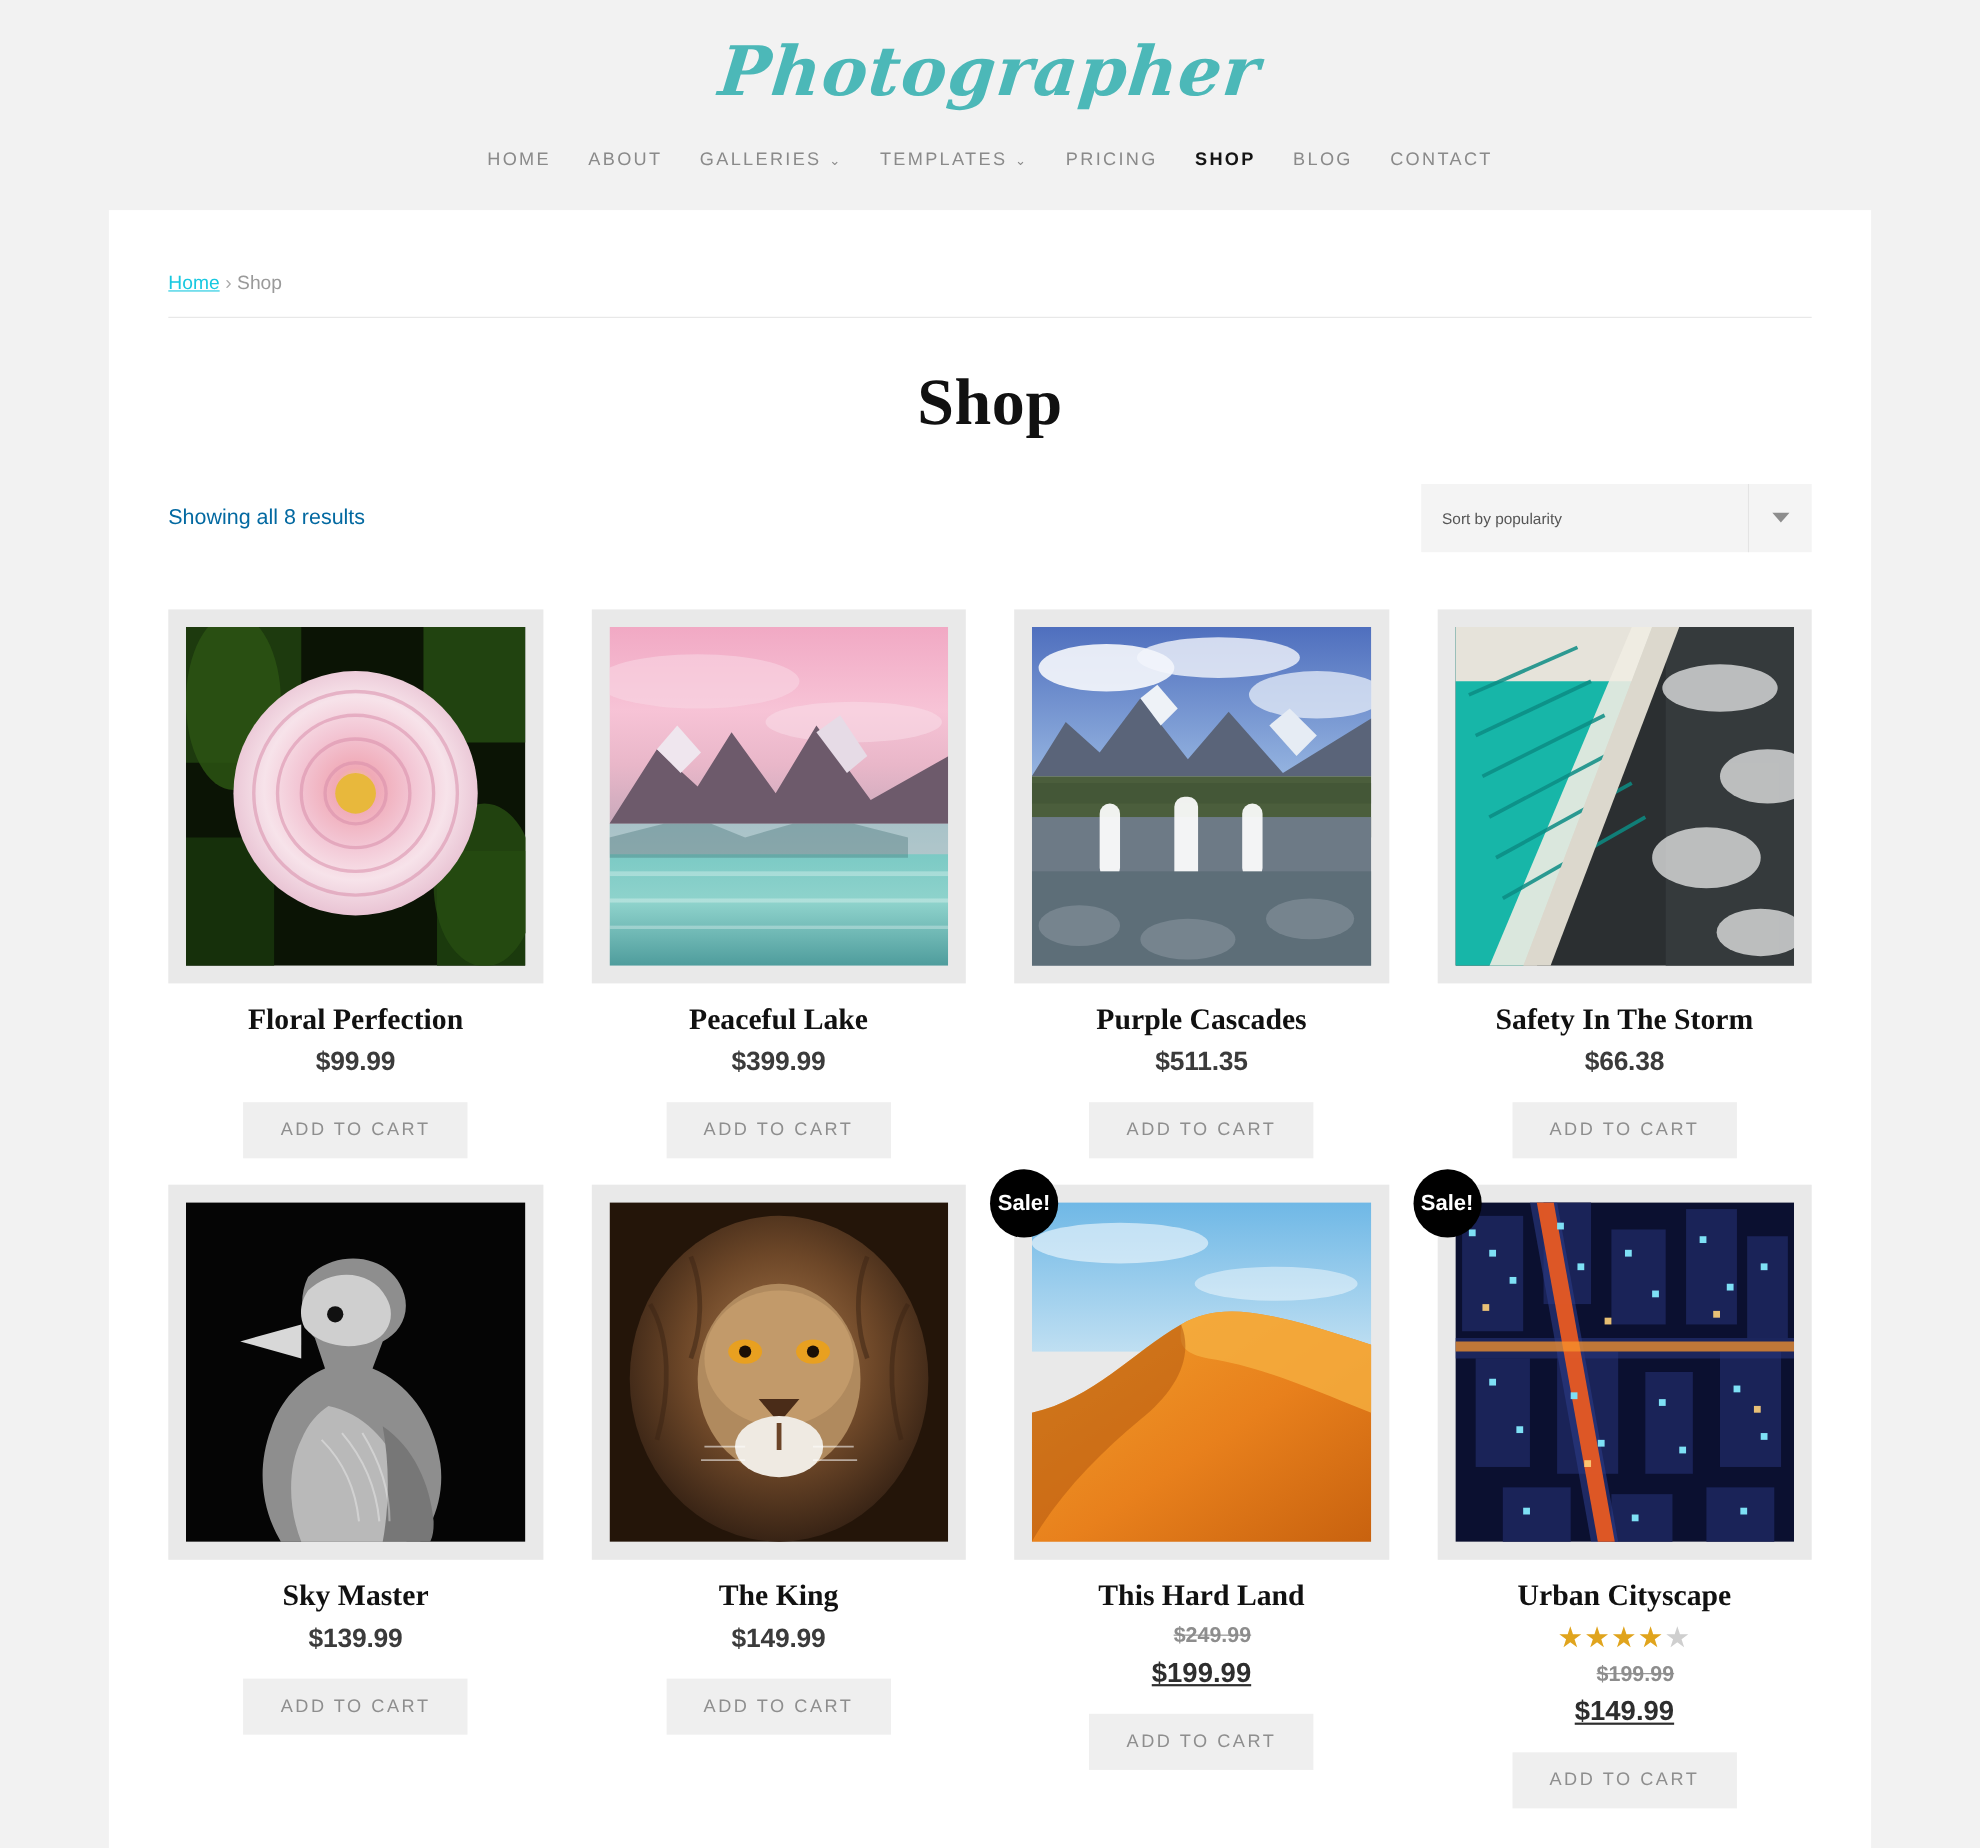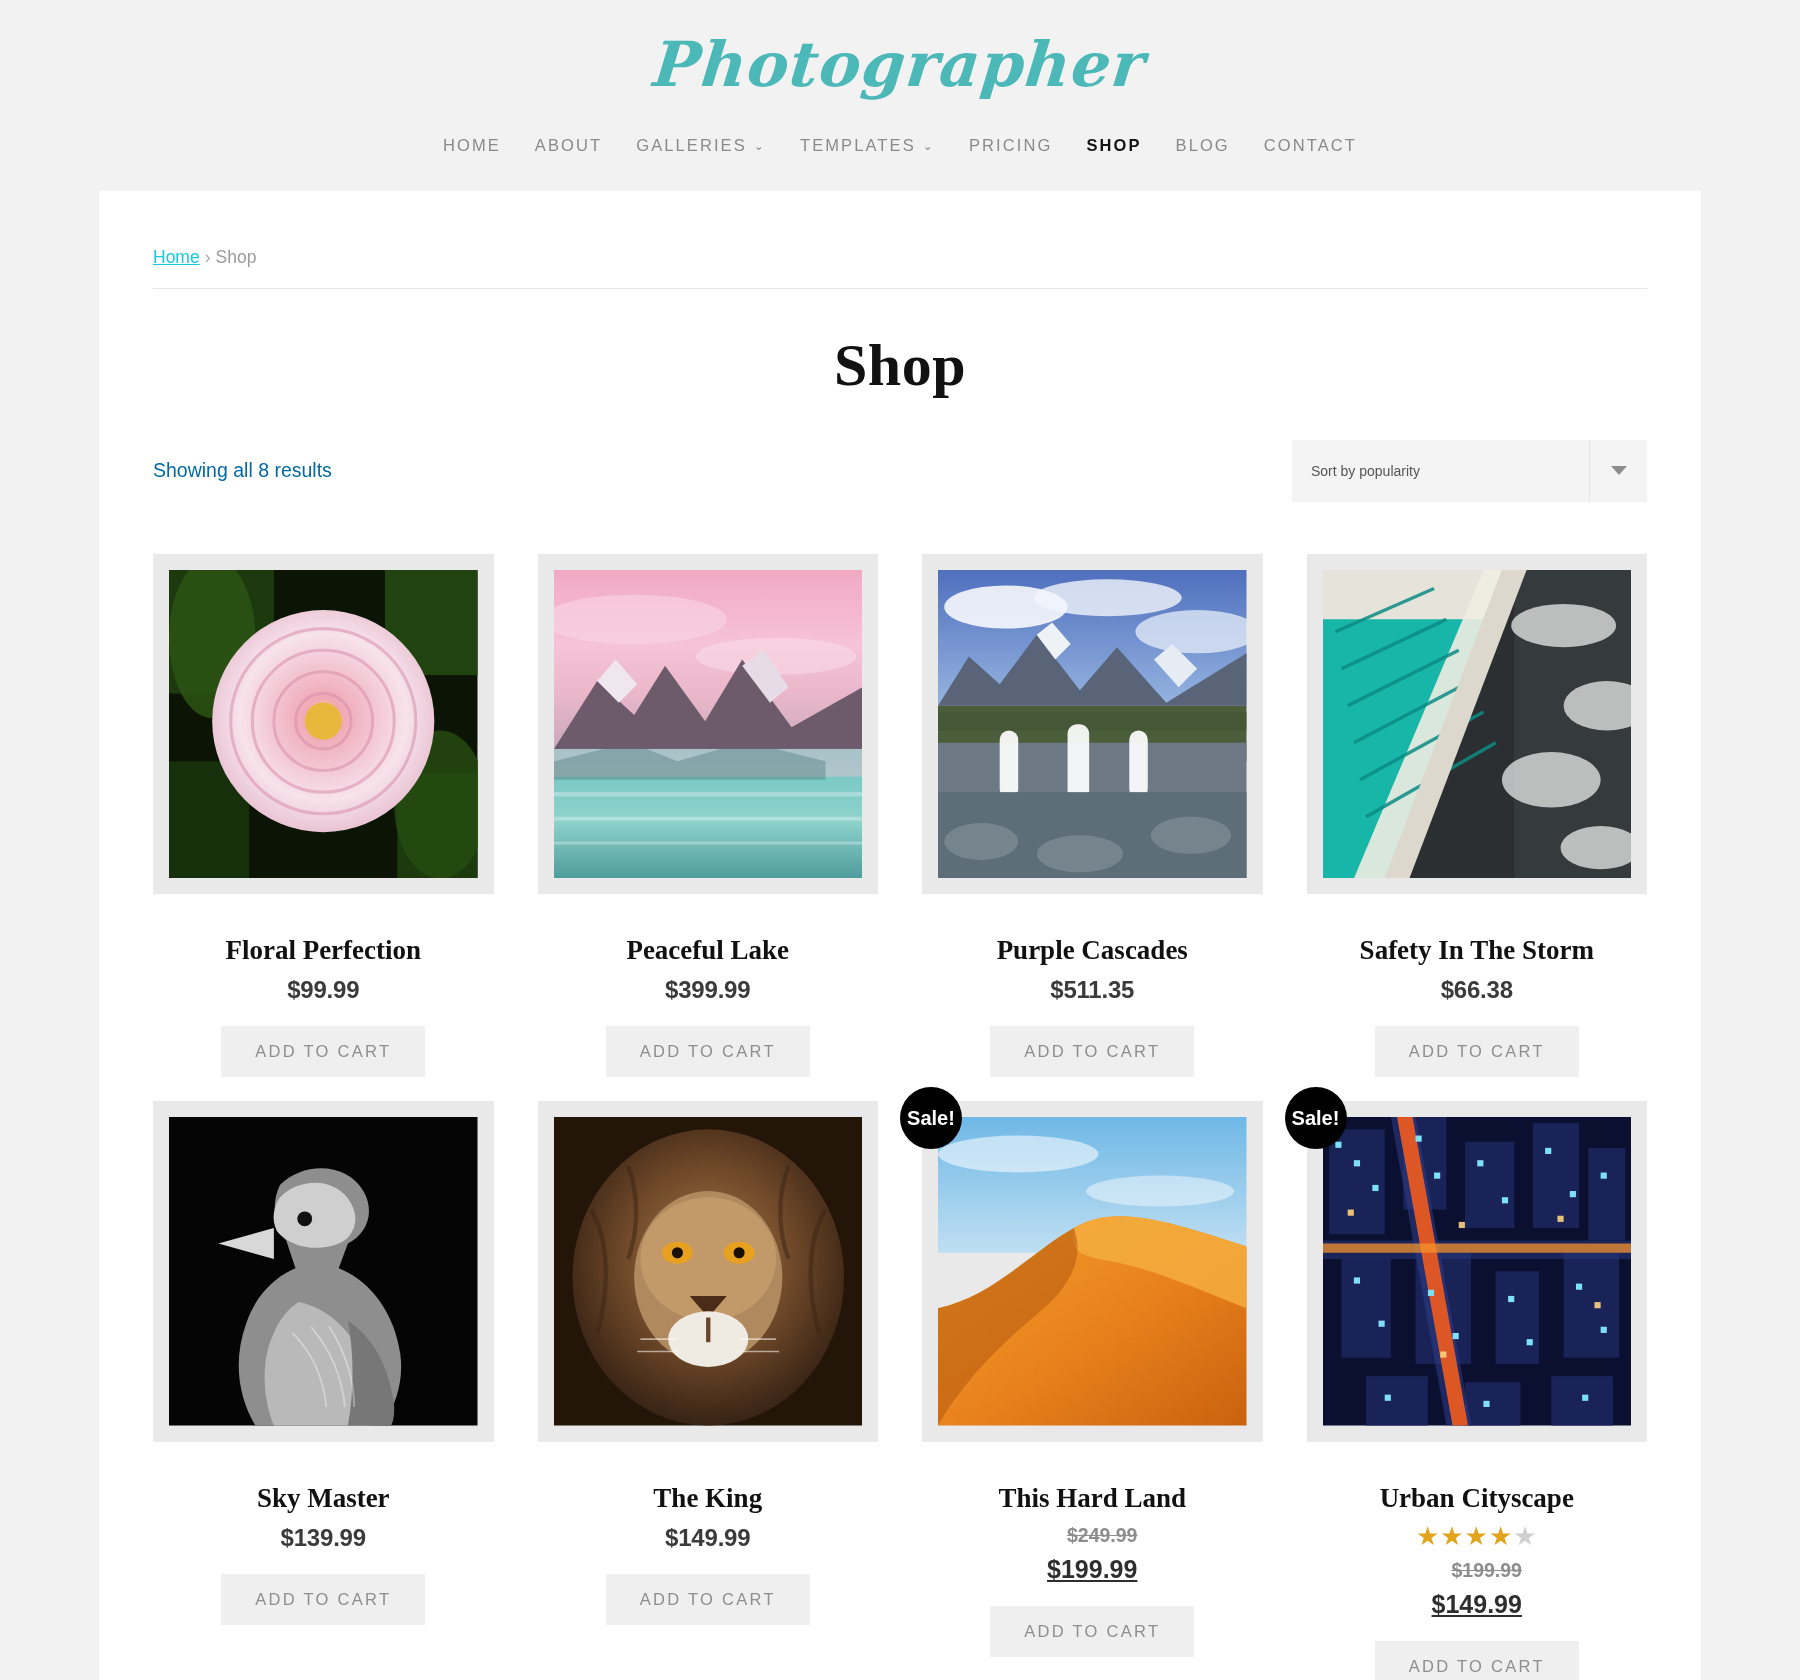--- a/index.html
+++ b/index.html
@@ -191,21 +191,21 @@
     align-items: center;
     justify-content: center;
     z-index: 4;
   }
 
   .product-title {
     font-family: "Liberation Serif", serif;
     font-weight: 700;
     font-size: 27px;
     color: #111111;
-    margin-top: 40px;
+    margin-top: 16px;
     text-align: center;
     line-height: 1.2;
   }
 
   .star-rating {
     margin-top: 9px;
     font-size: 26px;
     letter-spacing: 1px;
     line-height: 1;
   }

